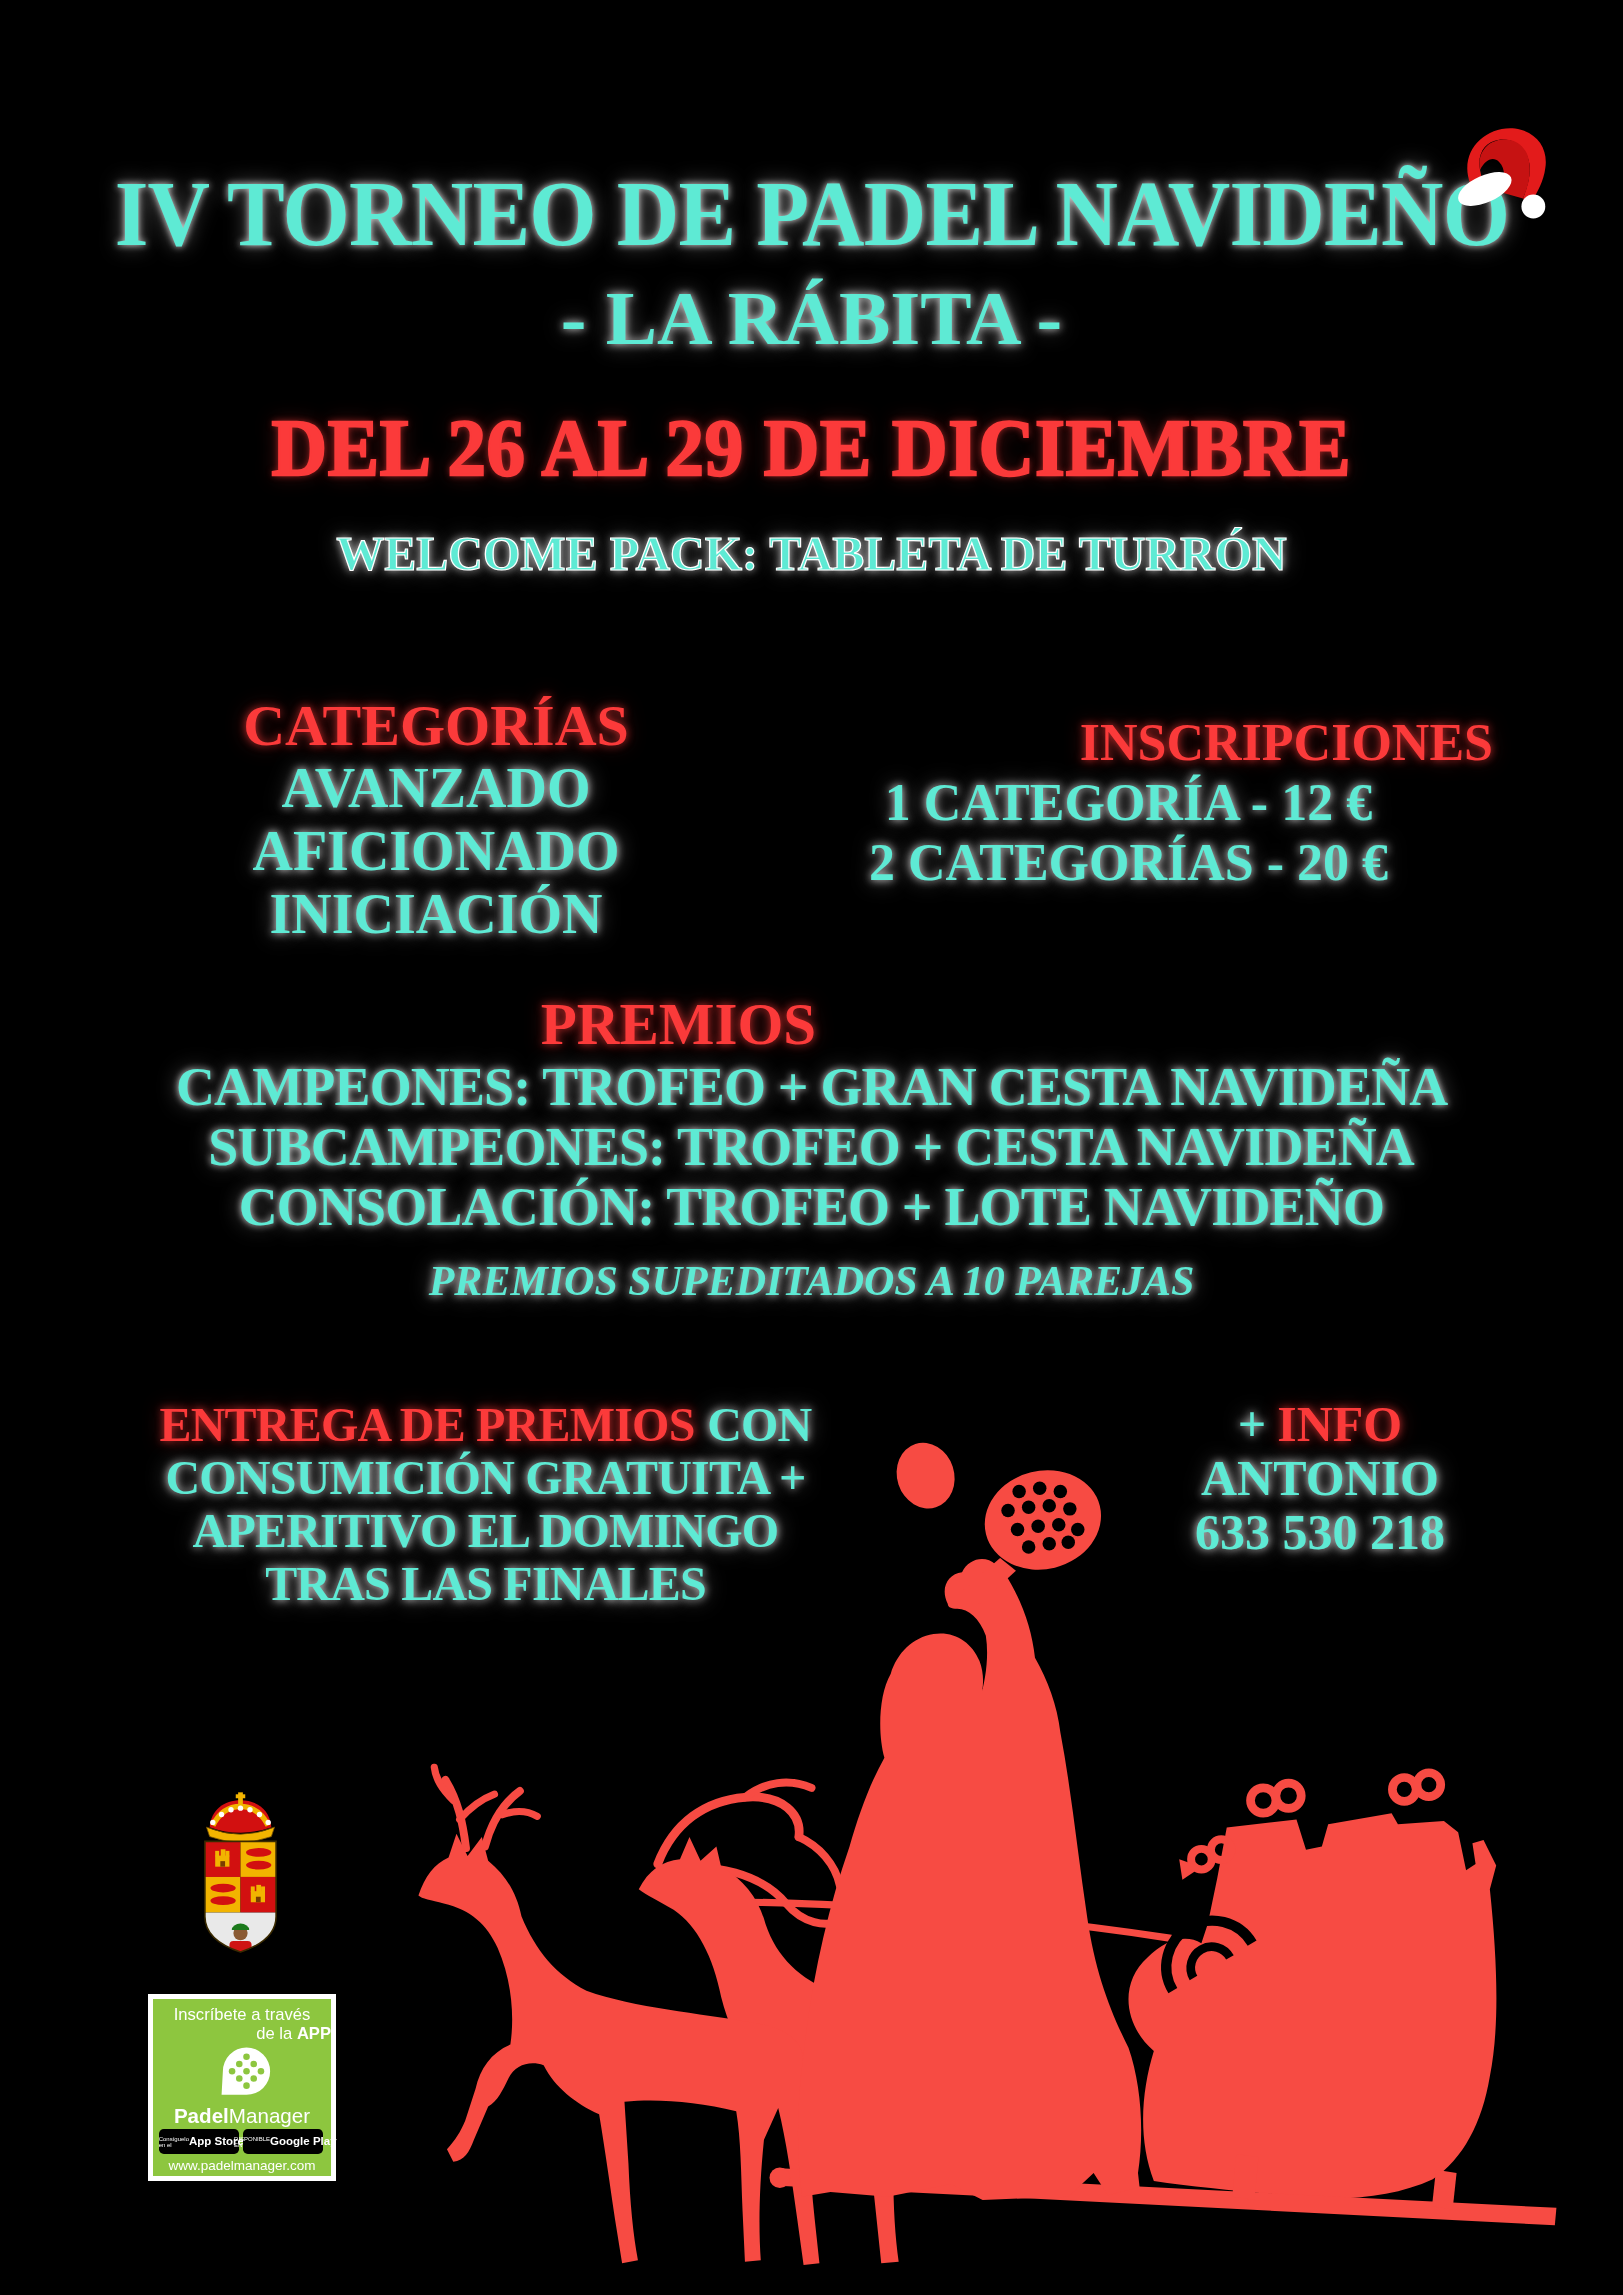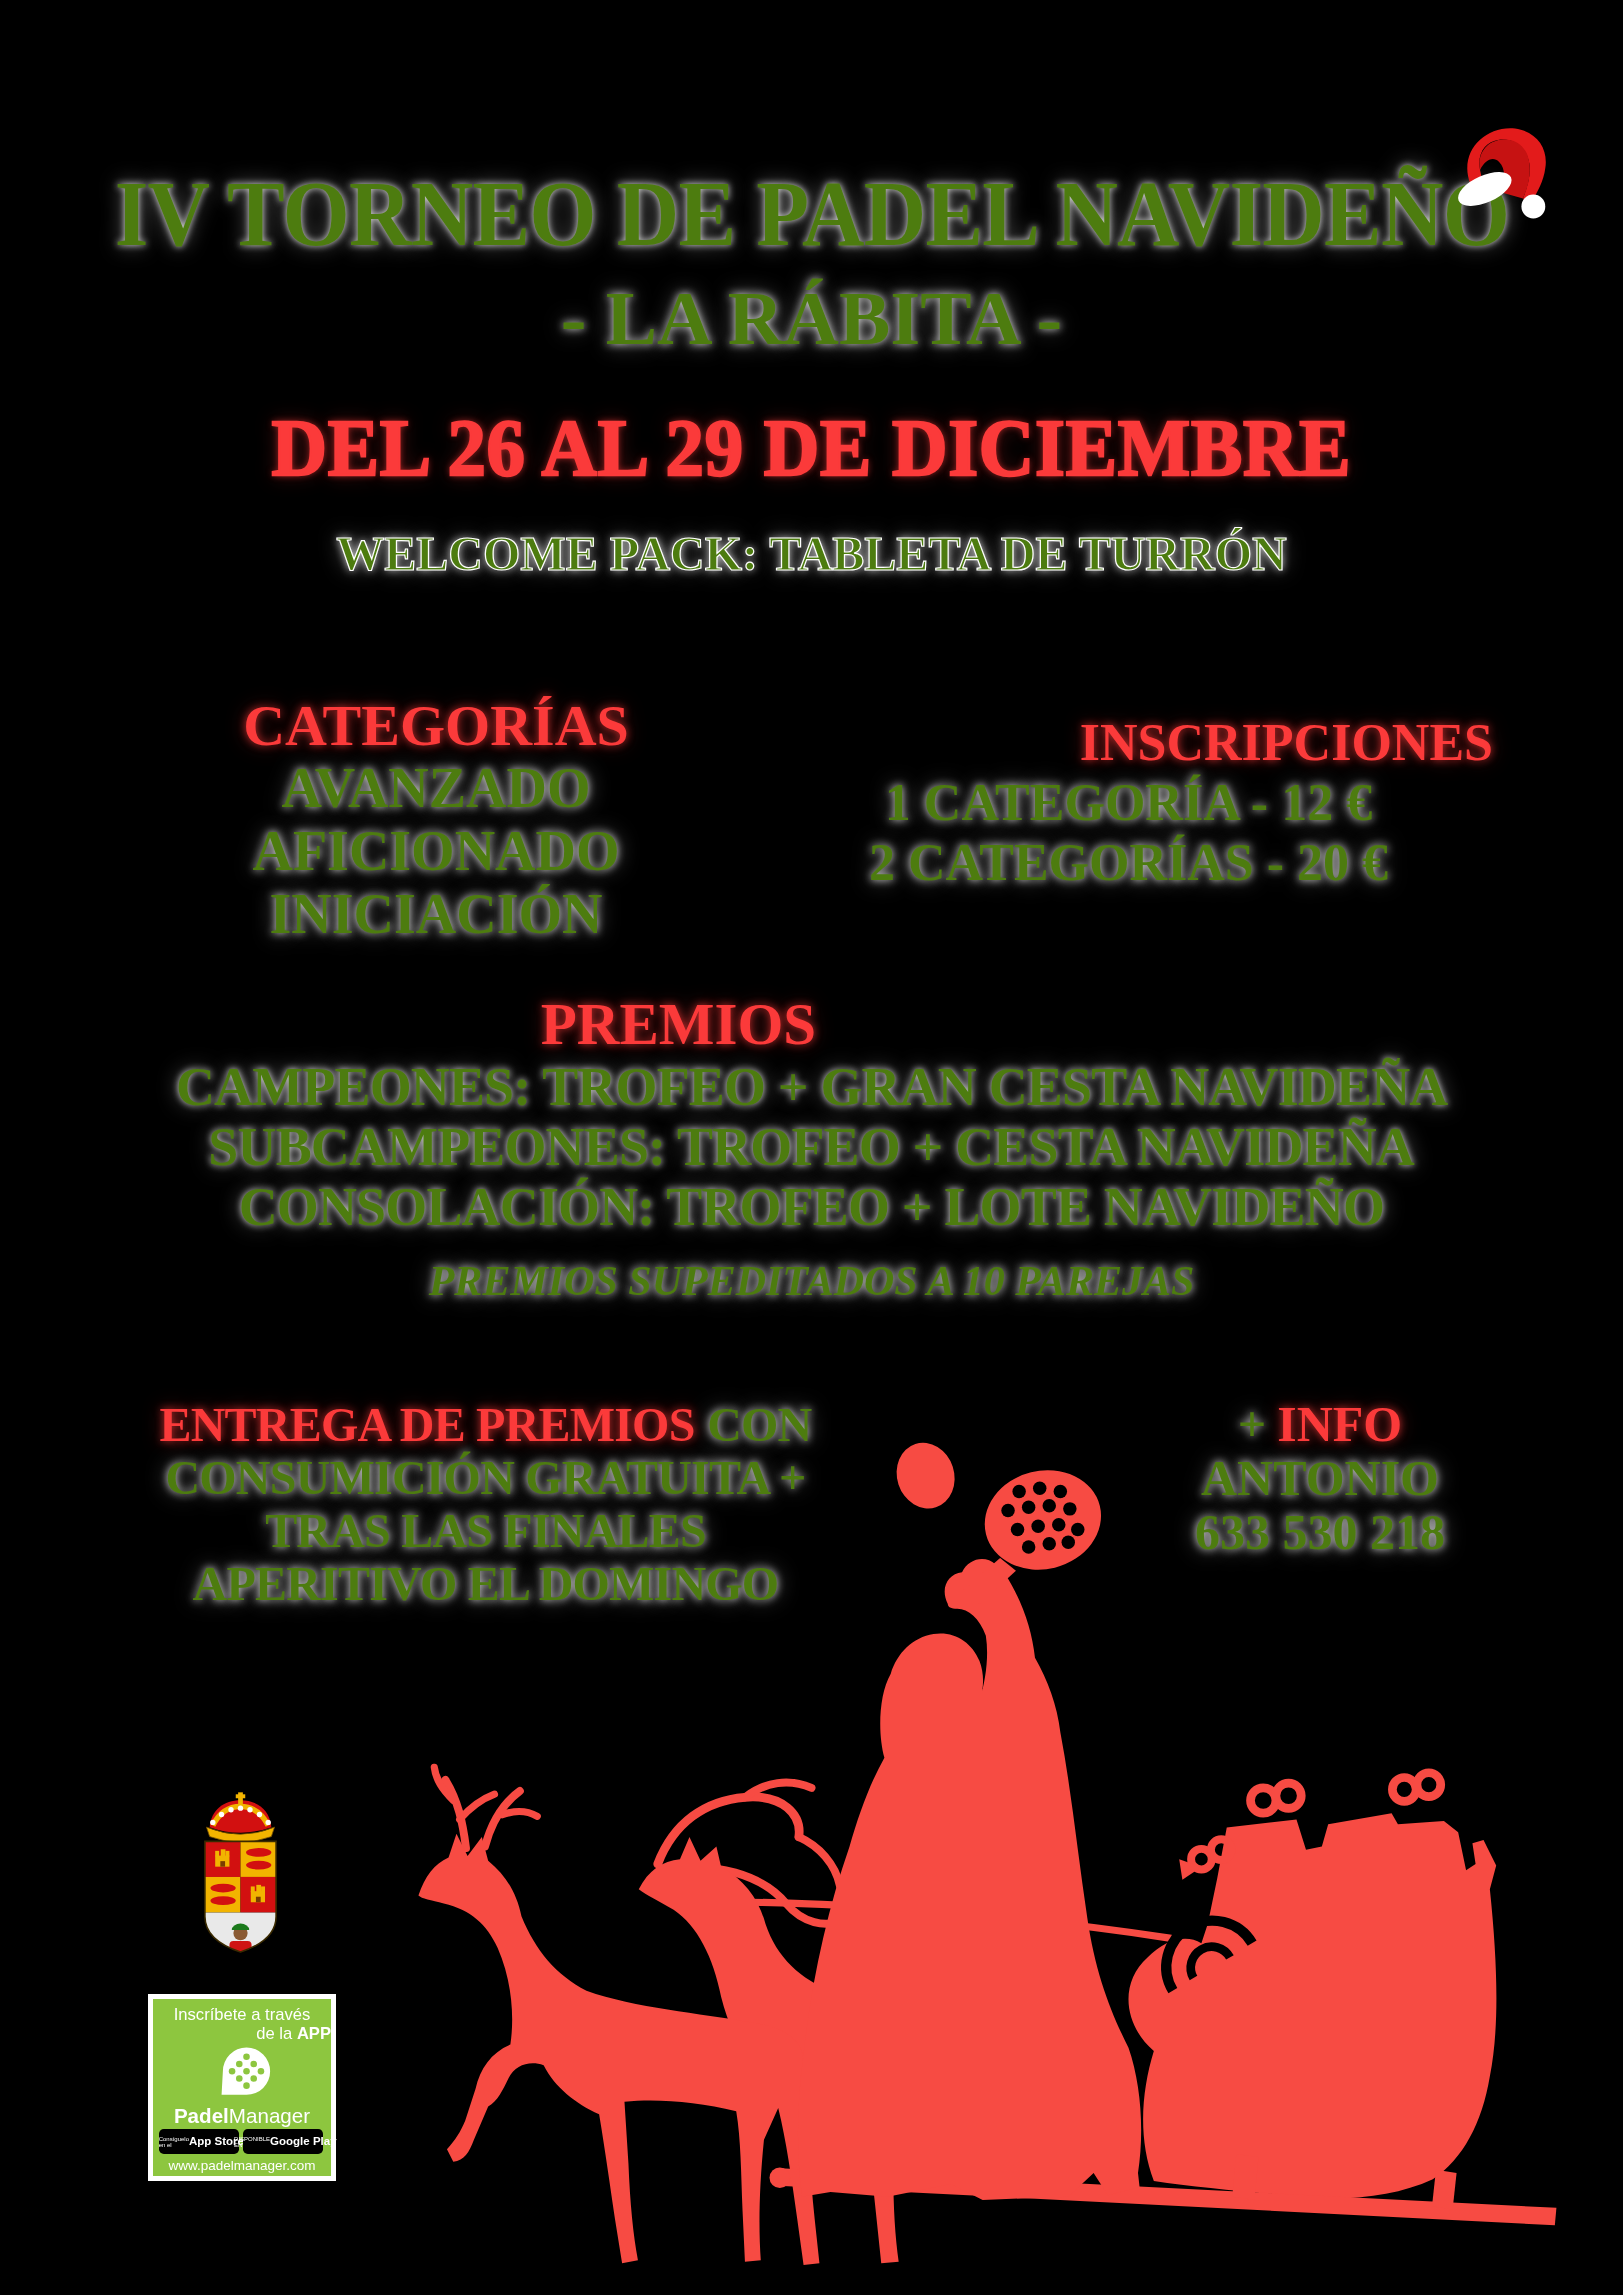--- a/index.html
+++ b/index.html
@@ -3,21 +3,21 @@
 <meta charset="utf-8">
 <style>
   html,body{margin:0;padding:0;background:#000;}
   #poster{position:relative;width:1623px;height:2295px;background:#000;overflow:hidden;
           font-family:"Liberation Serif","DejaVu Serif",serif;}
   .abs{position:absolute;}
   .ctr{text-align:center;}
   .line{white-space:nowrap;}
   .sx{display:inline-block;transform-origin:50% 50%;}
   
-  .w{color:#4d7c0f;text-shadow:0 0 8px rgba(255,255,255,.85),0 0 22px rgba(255,255,255,.40);}
+  .w{color:#5eead4;text-shadow:0 0 8px rgba(255,255,255,.85),0 0 22px rgba(255,255,255,.40);}
   .r{color:#fb3a3a;text-shadow:0 0 8px rgba(251,58,58,.75),0 0 20.6px rgba(251,58,58,.35);}
   .b{font-weight:bold;}
   
   .title{left:0;top:159px;width:1623px;font-size:94px;letter-spacing:-0.8px;}
   .title .sx{transform:scaleX(.92);}
   .subtitle{left:0;top:274px;width:1623px;font-size:77px;}
   .date{left:0;top:403px;width:1623px;font-size:80px;-webkit-text-stroke:2.4px #fb3a3a;letter-spacing:0.8px;}
   .date .sx{transform:scaleX(.96);}
   .welcome{left:0;top:526px;width:1623px;font-size:48px;-webkit-text-stroke:1.2px #fff;}
   .catblock{left:95px;top:686px;width:682px;}
@@ -213,22 +213,22 @@
   </div>
   <div class="abs ctr prznote line w b" style="z-index:2;">
     <span>PREMIOS SUPEDITADOS A 10 PAREJAS</span>
   </div>
 
   <div class="abs ctr awards b" style="z-index:2;">
     <div class="line">
       <span class="r">ENTREGA DE PREMIOS</span><span class="w gap">CON</span>
     </div>
     <div class="line w">CONSUMICIÓN GRATUITA  +</div>
+    <div class="line w">APERITIVO EL DOMINGO</div>
     <div class="line w">TRAS LAS FINALES</div>
-    <div class="line w">APERITIVO EL DOMINGO</div>
   </div>
 
   <div class="abs ctr info b" style="z-index:2;">
     <div class="line l1">
       <span class="w">+</span><span class="r gap">INFO</span>
     </div>
     <div class="line w">ANTONIO</div>
     <div class="line w">633 530 218</div>
   </div>
 

